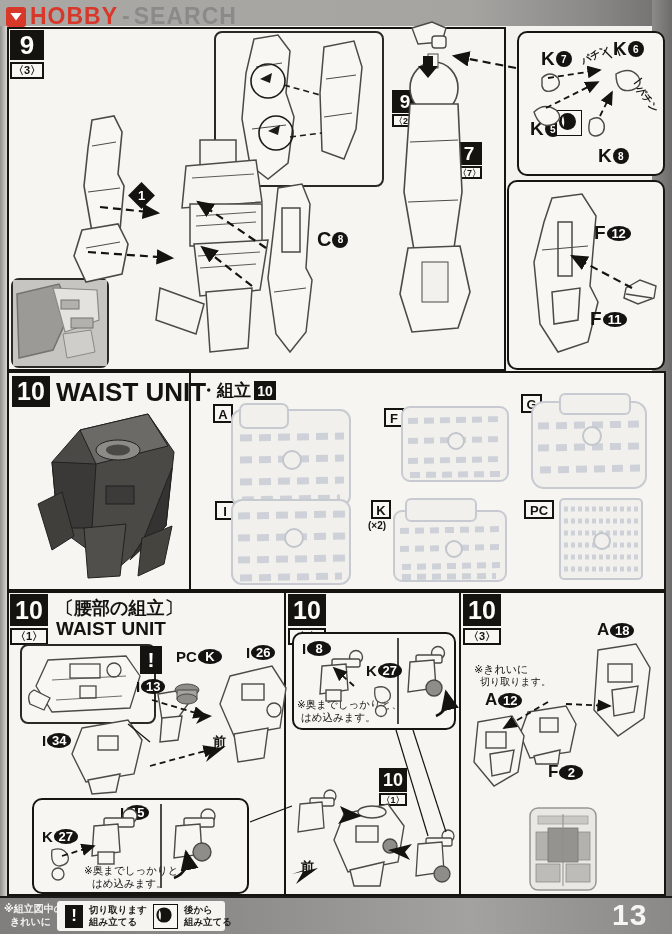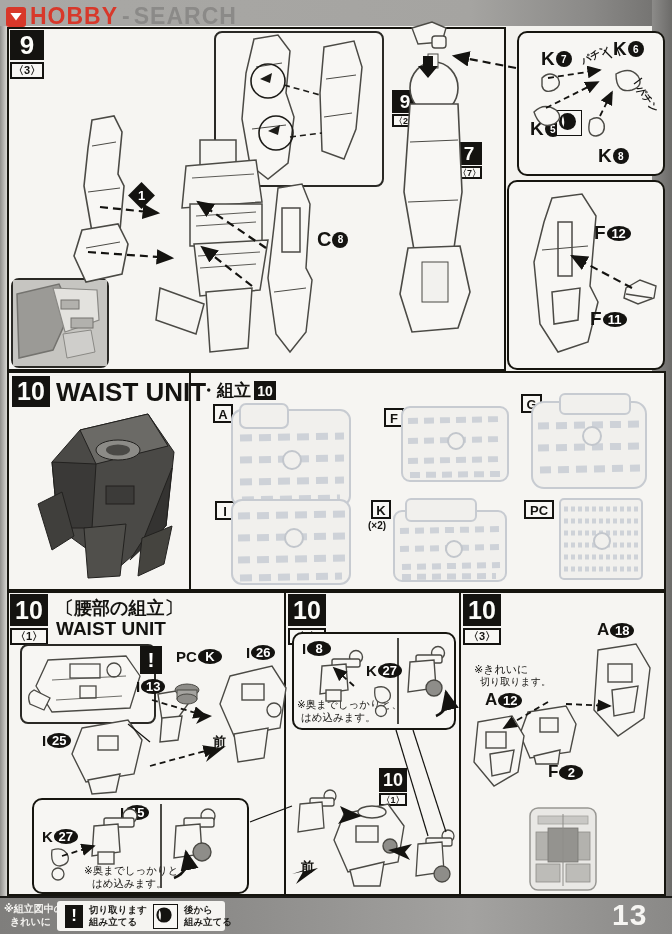--- a/index.html
+++ b/index.html
@@ -391,21 +391,21 @@
   <div class="abs plabel" style="left:176px;top:648px;font-size:15px;">
     <span>PC</span>
       <span class="cnum c15">K</span>
   </div>
   <div class="abs plabel" style="left:246px;top:644px;font-size:15px;">
     <span>I</span>
       <span class="cnum c15">26</span>
   </div>
   <div class="abs plabel" style="left:42px;top:732px;font-size:15px;">
     <span>I</span>
-      <span class="cnum c15">25</span>
+      <span class="cnum c15">34</span>
   </div>
   <div class="abs front" style="left:213px;top:733px;">前</div>
 
   <svg class="abs" style="left:148px;top:688px;" width="48" height="58" viewBox="0 0 48 58">
     <g fill="#f7f6f3" stroke="#4b4a45" stroke-width="1.4">
       <polygon points="10,6 34,2 40,16 30,30 14,32"></polygon>
       <polygon points="14,30 34,28 30,52 12,54"></polygon>
     </g>
   </svg>
   <svg class="abs" style="left:172px;top:682px;" width="30" height="24" viewBox="0 0 30 24">

